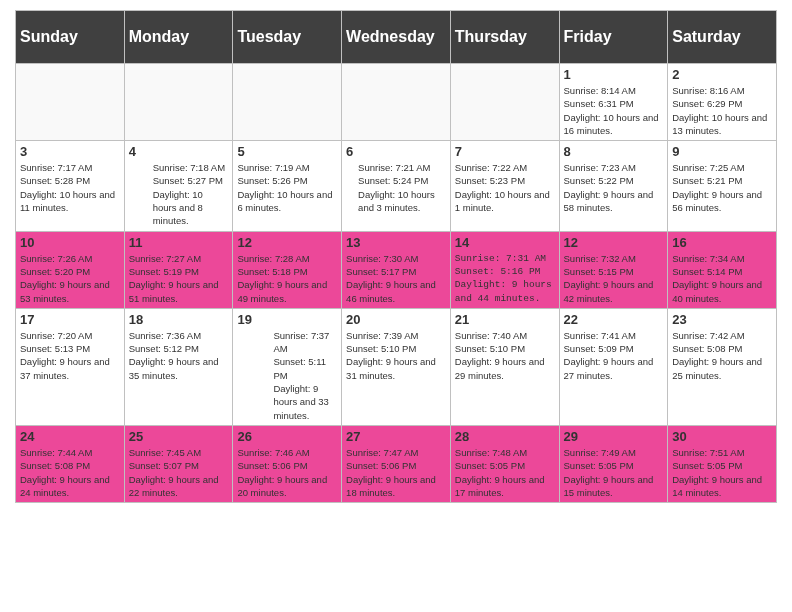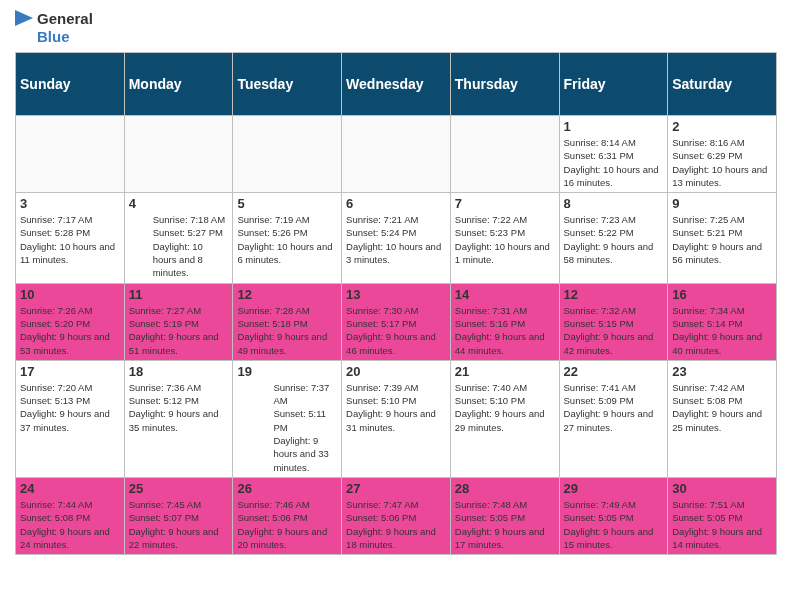--- a/index.html
+++ b/index.html
@@ -4,48 +4,31 @@
   <style>
     * { box-sizing: border-box; margin: 0; padding: 0; }
     body { font-family: Arial, sans-serif; background: #fff; width: 792px; min-height: 612px; }
     .container { padding: 10px 15px; }
     .header-row { display: flex; justify-content: space-between; align-items: flex-start; margin-bottom: 6px; }
     .logo { display: flex; align-items: center; }
     .title-block { text-align: right; }
     .month-title { font-size: 36px; color: #333; font-weight: normal; }
     .location { font-size: 14px; color: #555; }
     table { width: 100%; border-collapse: collapse; table-layout: fixed; }
-    th { background-color: #0c4a6e; color: #fff; font-size: 14px; padding: 23px 4px; text-align: left; border: 1px solid #c0c0c0; }
+    th { background-color: #404040; color: #fff; font-size: 16px; padding: 17px 4px; text-align: left; border: 1px solid #c0c0c0; }
     td { vertical-align: top; border: 1px solid #c0c0c0; padding: 3px 4px; font-size: 10px; color: #333; background: #fff; min-height: 70px; height: 75px; }
     td.empty { background: #f9f9f9; }
     td.shaded { background: #ec4899; }
     .day-num { font-size: 13px; font-weight: bold; display: block; margin-bottom: 2px; }
     .day-info { font-size: 9.5px; line-height: 1.4; color: #333; }
   </style>
 </head>
 <body>
 
 <div class="container">
-  <div class="header-row">
-    <div class="logo">
-    <div style="display:flex;align-items:center;">
-      <svg width="20" height="36" viewBox="0 0 20 36">
-        <polygon points="0,0 18,8 0,16" fill="#3a7abf"></polygon>
-      </svg>
-      <div style="margin-left:2px;">
-        <div style="font-size:15px;font-weight:bold;color:#333;line-height:1.2;">General</div>
-        <div style="font-size:15px;font-weight:bold;color:#3a7abf;line-height:1.2;">Blue</div>
-      </div>
-    </div>
-  </div>
-    <div class="title-block">
-      <div class="month-title"></div>
-      <div class="location"></div>
-    </div>
-  </div>
 
   <table>
     <thead>
       <tr>
       <th>Sunday</th>
           <th>Monday</th>
           <th>Tuesday</th>
           <th>Wednesday</th>
           <th>Thursday</th>
           <th>Friday</th>
@@ -86,21 +69,21 @@
 Daylight: 10 hours and 8 minutes.</div>
           </td>
           <td>
             <span class="day-num">5</span>
             <div class="day-info" style="white-space: pre-line;">Sunrise: 7:19 AM
 Sunset: 5:26 PM
 Daylight: 10 hours and 6 minutes.</div>
           </td>
           <td>
             <span class="day-num">6</span>
-            <div class="day-info" style="white-space: pre-line;">Sunrise: 7:21 AM
+            <div class="day-info" style="white-space: pre-line; margin-left: 12px;">Sunrise: 7:21 AM
 Sunset: 5:24 PM
 Daylight: 10 hours and 3 minutes.</div>
           </td>
           <td>
             <span class="day-num">7</span>
             <div class="day-info" style="white-space: pre-line;">Sunrise: 7:22 AM
 Sunset: 5:23 PM
 Daylight: 10 hours and 1 minute.</div>
           </td>
           <td>
@@ -136,21 +119,21 @@
 Daylight: 9 hours and 49 minutes.</div>
           </td>
           <td class="shaded">
             <span class="day-num">13</span>
             <div class="day-info" style="white-space: pre-line;">Sunrise: 7:30 AM
 Sunset: 5:17 PM
 Daylight: 9 hours and 46 minutes.</div>
           </td>
           <td class="shaded">
             <span class="day-num">14</span>
-            <div class="day-info" style="white-space: pre-line;">Sunrise: 7:31 AM
+            <div class="day-info" style="white-space: pre-line; font-family: Liberation Mono, monospace;">Sunrise: 7:31 AM
 Sunset: 5:16 PM
 Daylight: 9 hours and 44 minutes.</div>
           </td>
           <td class="shaded">
             <span class="day-num">12</span>
             <div class="day-info" style="white-space: pre-line;">Sunrise: 7:32 AM
 Sunset: 5:15 PM
 Daylight: 9 hours and 42 minutes.</div>
           </td>
           <td class="shaded">

